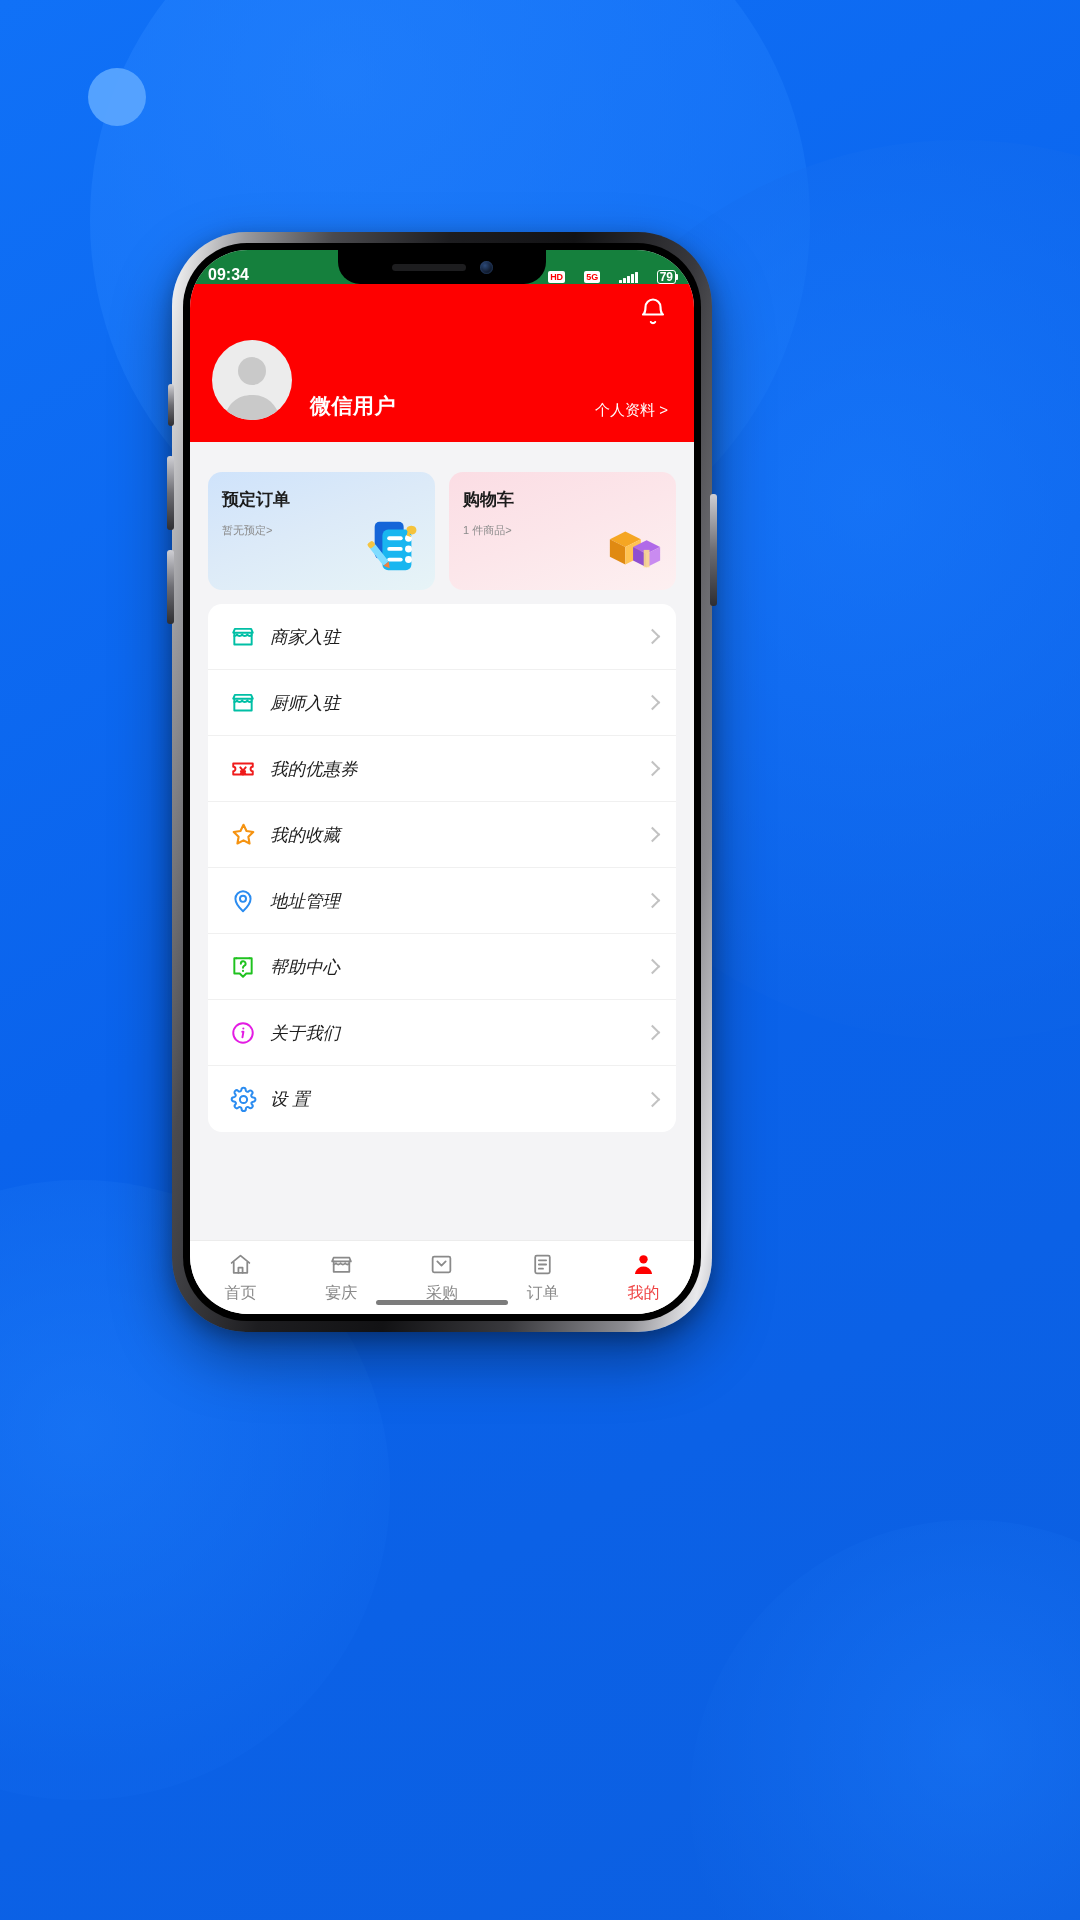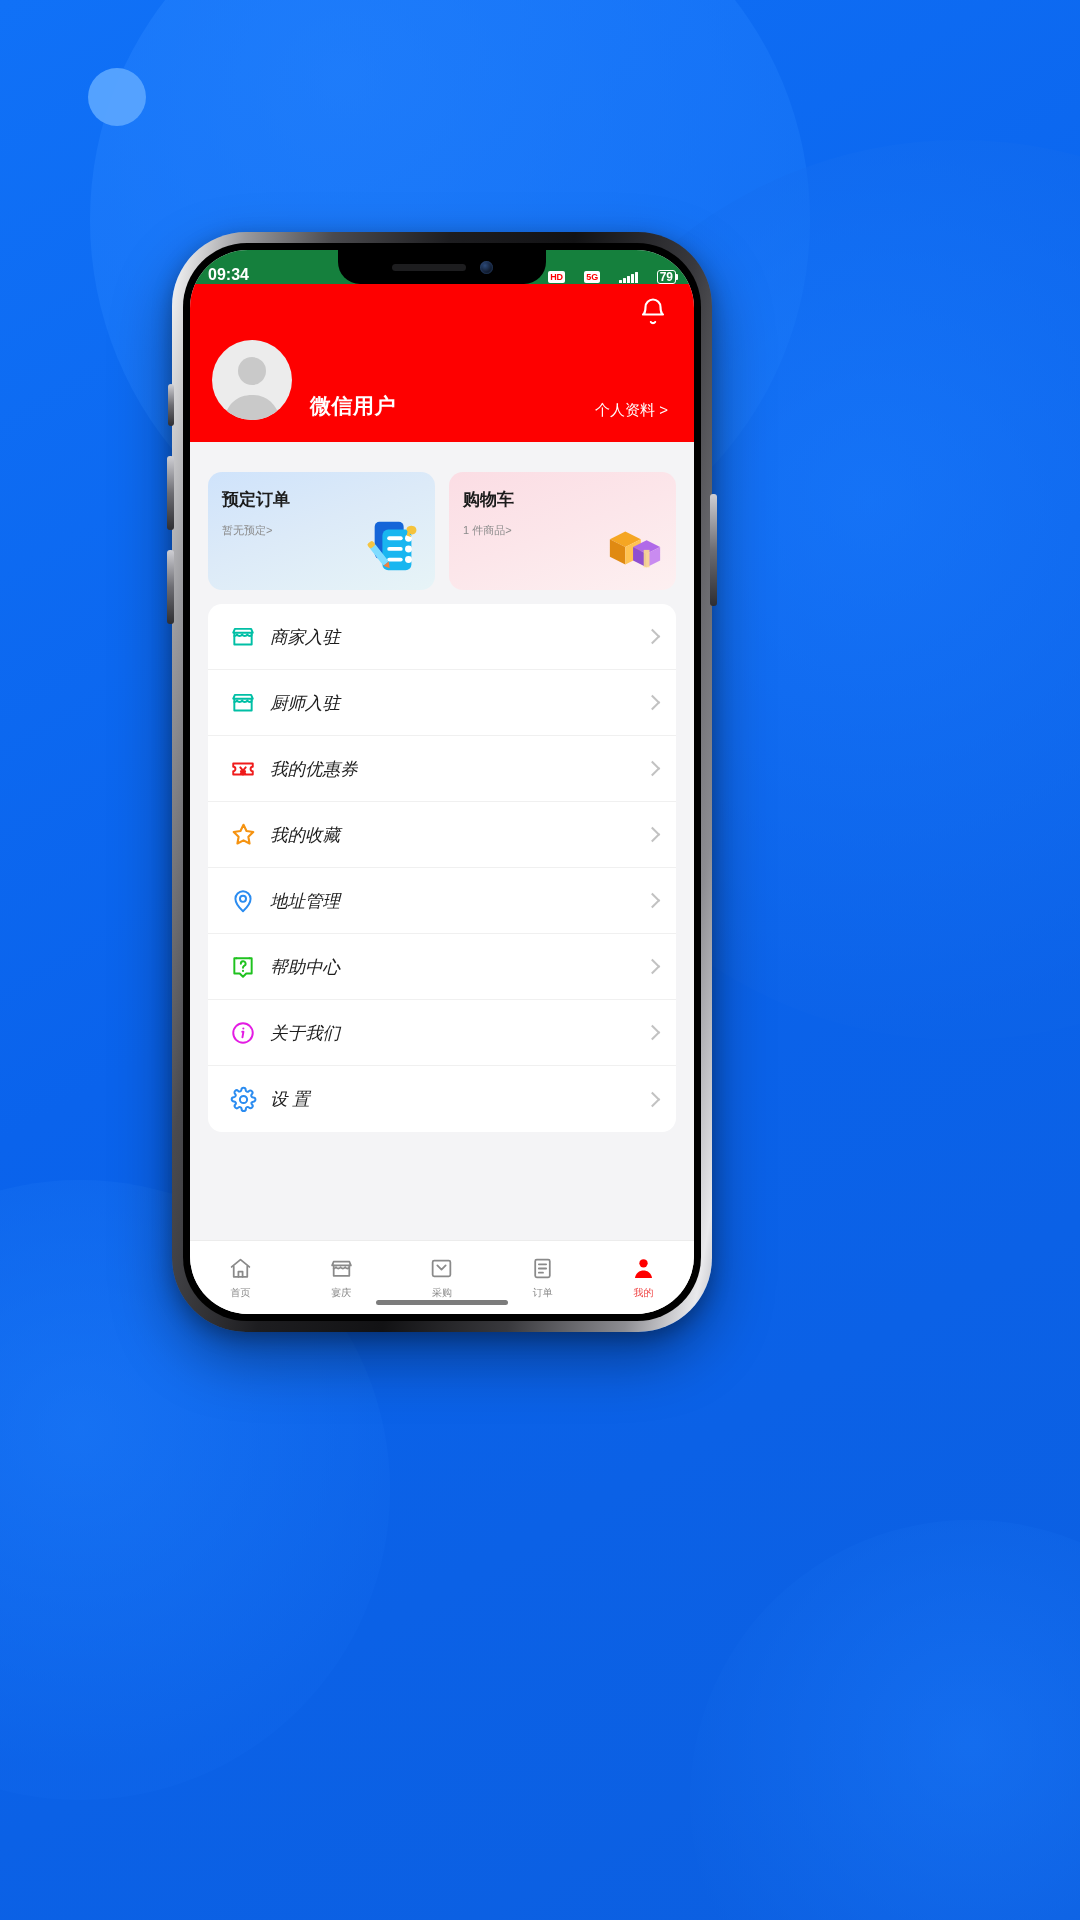--- a/index.html
+++ b/index.html
@@ -127,21 +127,21 @@
   .chev { margin-left: auto; width: 11px; height: 11px;
           border-right: 2.2px solid #c2c2c2; border-top: 2.2px solid #c2c2c2;
           transform: rotate(45deg); }
 
   .spacer { flex: 1 1 auto; background: #f4f4f6; min-height: 6px; }
 
   
   .tabbar { height: 74px; background: #fff; display: flex; border-top: 1px solid #ececec; flex: 0 0 auto; }
   .tab { flex: 1; display: flex; flex-direction: column; align-items: center; justify-content: center; gap: 5px; }
   .tab-ico { width: 26px; height: 26px; display: flex; align-items: center; justify-content: center; }
-  .tab-lbl { font-size: 10px; color: #8a8a8a; }
+  .tab-lbl { font-size: 16px; color: #8a8a8a; }
   .tab.active .tab-lbl { color: #ef4444; }
   .home-indicator { position: absolute; bottom: 9px; left: 50%; transform: translateX(-50%);
                     width: 132px; height: 5px; border-radius: 3px; background: #111; opacity: .55; z-index: 40; }
 </style>
 </head>
 <body>
 
 <div class="bg">
   <div class="blob blob-a"></div>
   <div class="blob blob-b"></div>

